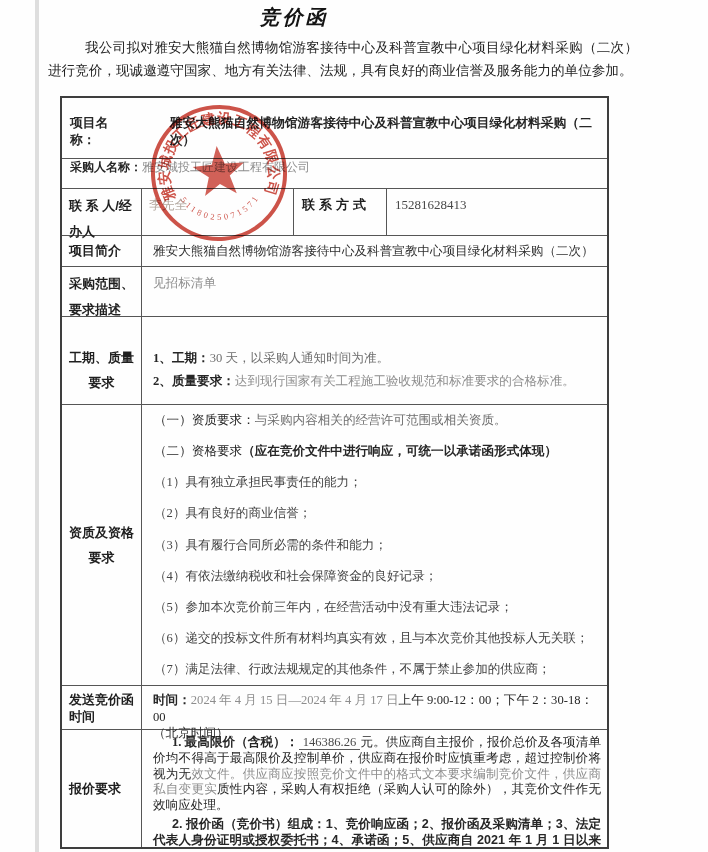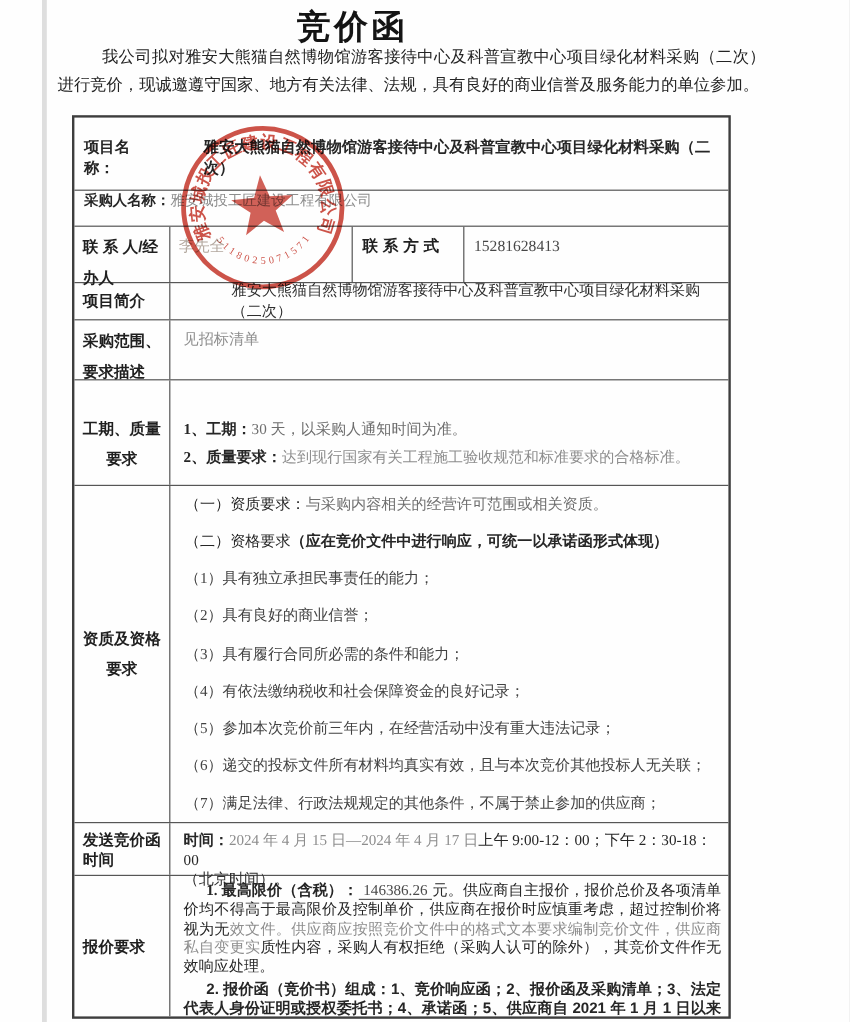--- a/index.html
+++ b/index.html
@@ -1,20 +1,20 @@
 <!DOCTYPE html>
 <html><head>
 <meta charset="utf-8">
 <style>
   html,body{margin:0;padding:0;background:#e8e8e8;}
   .page{position:relative;width:708px;height:852px;background:#fefefe;overflow:hidden;
         font-family:"Liberation Serif",serif;color:#2b2b2b;}
   .scanline{position:absolute;left:35px;top:0;width:4px;height:852px;background:#c3c3c3;opacity:.55;}
   .title{position:absolute;left:0;top:4px;width:588px;margin:0;text-align:center;
-         font-size:28px;font-weight:bold;letter-spacing:3px;color:#141414;}
+         font-size:20px;font-weight:bold;letter-spacing:3px;color:#141414;font-style:italic;}
   .intro{position:absolute;left:48px;top:37px;width:590px;margin:0;font-size:13.6px;
          line-height:22.5px;text-align:justify;text-indent:37px;color:#242424;}
   .tbl{position:absolute;left:60px;top:96px;width:549px;height:753px;box-sizing:border-box;
        border:2px solid #3e3e3e;display:flex;flex-direction:column;}
   .row{display:flex;box-sizing:border-box;border-bottom:1px solid #565656;}
   .row:last-child{border-bottom:none;}
   .lblcell{width:80px;flex:none;box-sizing:border-box;border-right:1px solid #565656;
            font-family:"Liberation Sans",sans-serif;font-weight:bold;font-size:13px;
            color:#1f1f1f;line-height:26px;padding:3px 2px 0 7px;}
   .valcell{flex:1;box-sizing:border-box;font-size:12.6px;color:#333;padding:0 6px 0 11px;}
@@ -31,21 +31,21 @@
   .r2{height:30px;}
   .r2 .one{flex:1;display:flex;padding:0 6px 0 8px;font-size:12px;}
   .r3{height:47px;}
   .r3 .person{flex:none;width:152px;border-right:1px solid #565656;box-sizing:border-box;
               font-size:12.8px;padding:8px 4px 0 7px;}
   .r3 .mlabel{flex:none;width:93px;border-right:1px solid #565656;box-sizing:border-box;
               font-family:"Liberation Sans",sans-serif;font-weight:bold;font-size:13px;
               color:#1f1f1f;letter-spacing:4px;padding:7px 0 0 8px;}
   .r3 .phone{flex:1;font-size:13px;color:#474747;padding:8px 0 0 8px;}
   .r3 .lblcell{line-height:26px;padding-top:4px;}
-  .r4{height:31px;gap:40px;}
+  .r4{height:31px;}
   .r4 .lblcell{line-height:29px;padding-top:0;}
   .r4 .valcell{display:flex;align-items:center;color:#2f2f2f;}
   .r5{height:50px;}
   .r5 .lblcell{line-height:26px;padding-top:4px;}
   .r5 .valcell{padding-top:8px;font-size:12.6px;}
   .r6{height:88px;}
   .r6 .lblcell{text-align:center;line-height:25px;padding:28px 0 0 0;}
   .r6 .valcell{padding-top:30px;line-height:23px;}
   .r7{height:281px;}
   .r7 .lblcell{display:flex;flex-direction:column;justify-content:center;align-items:center;

